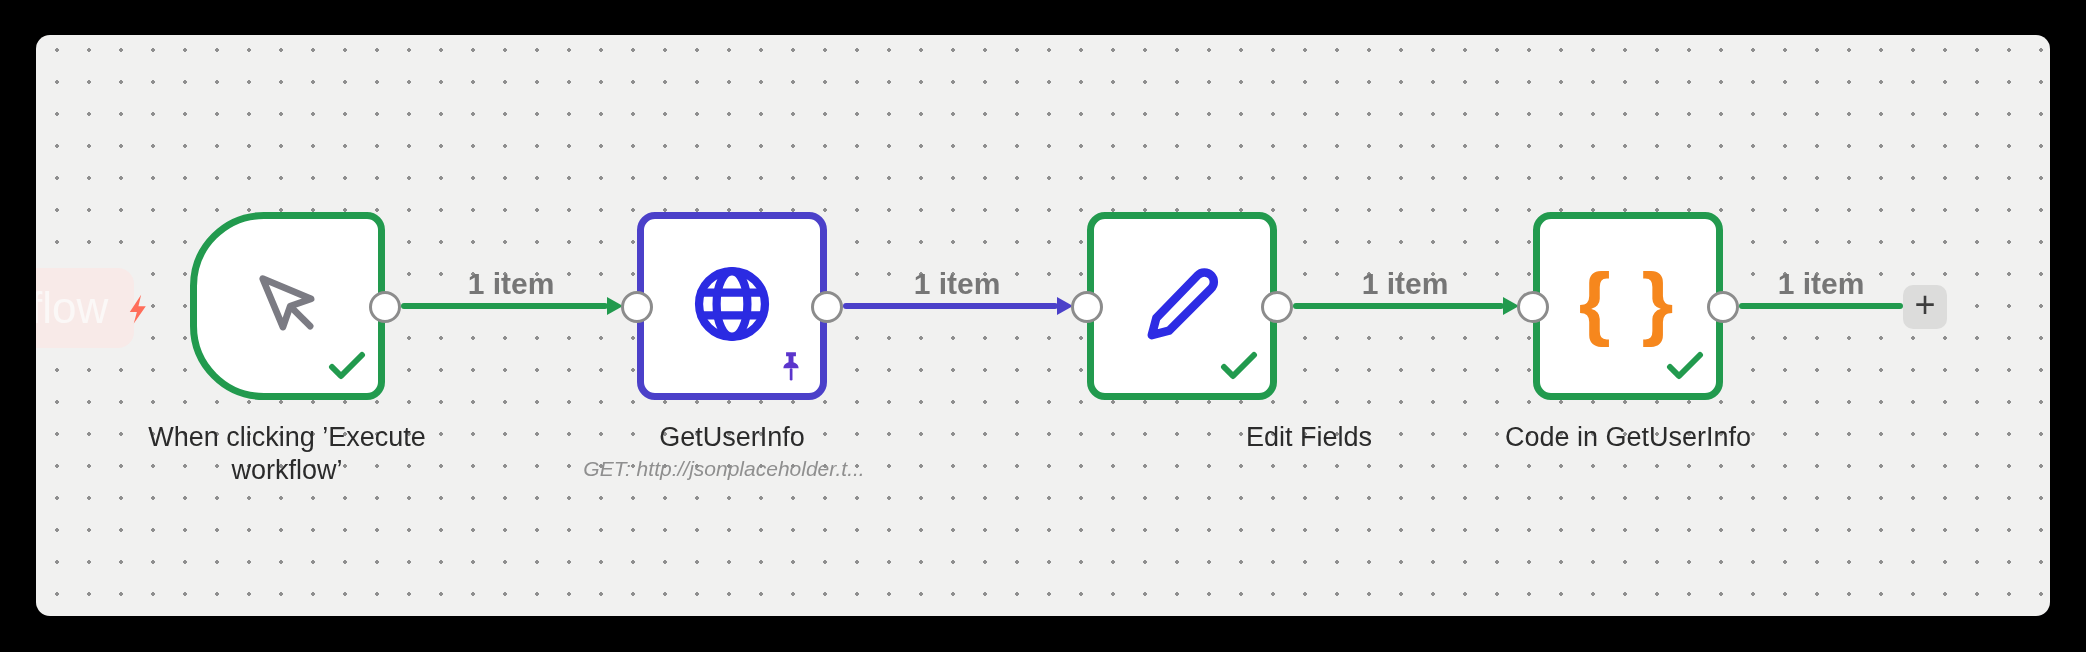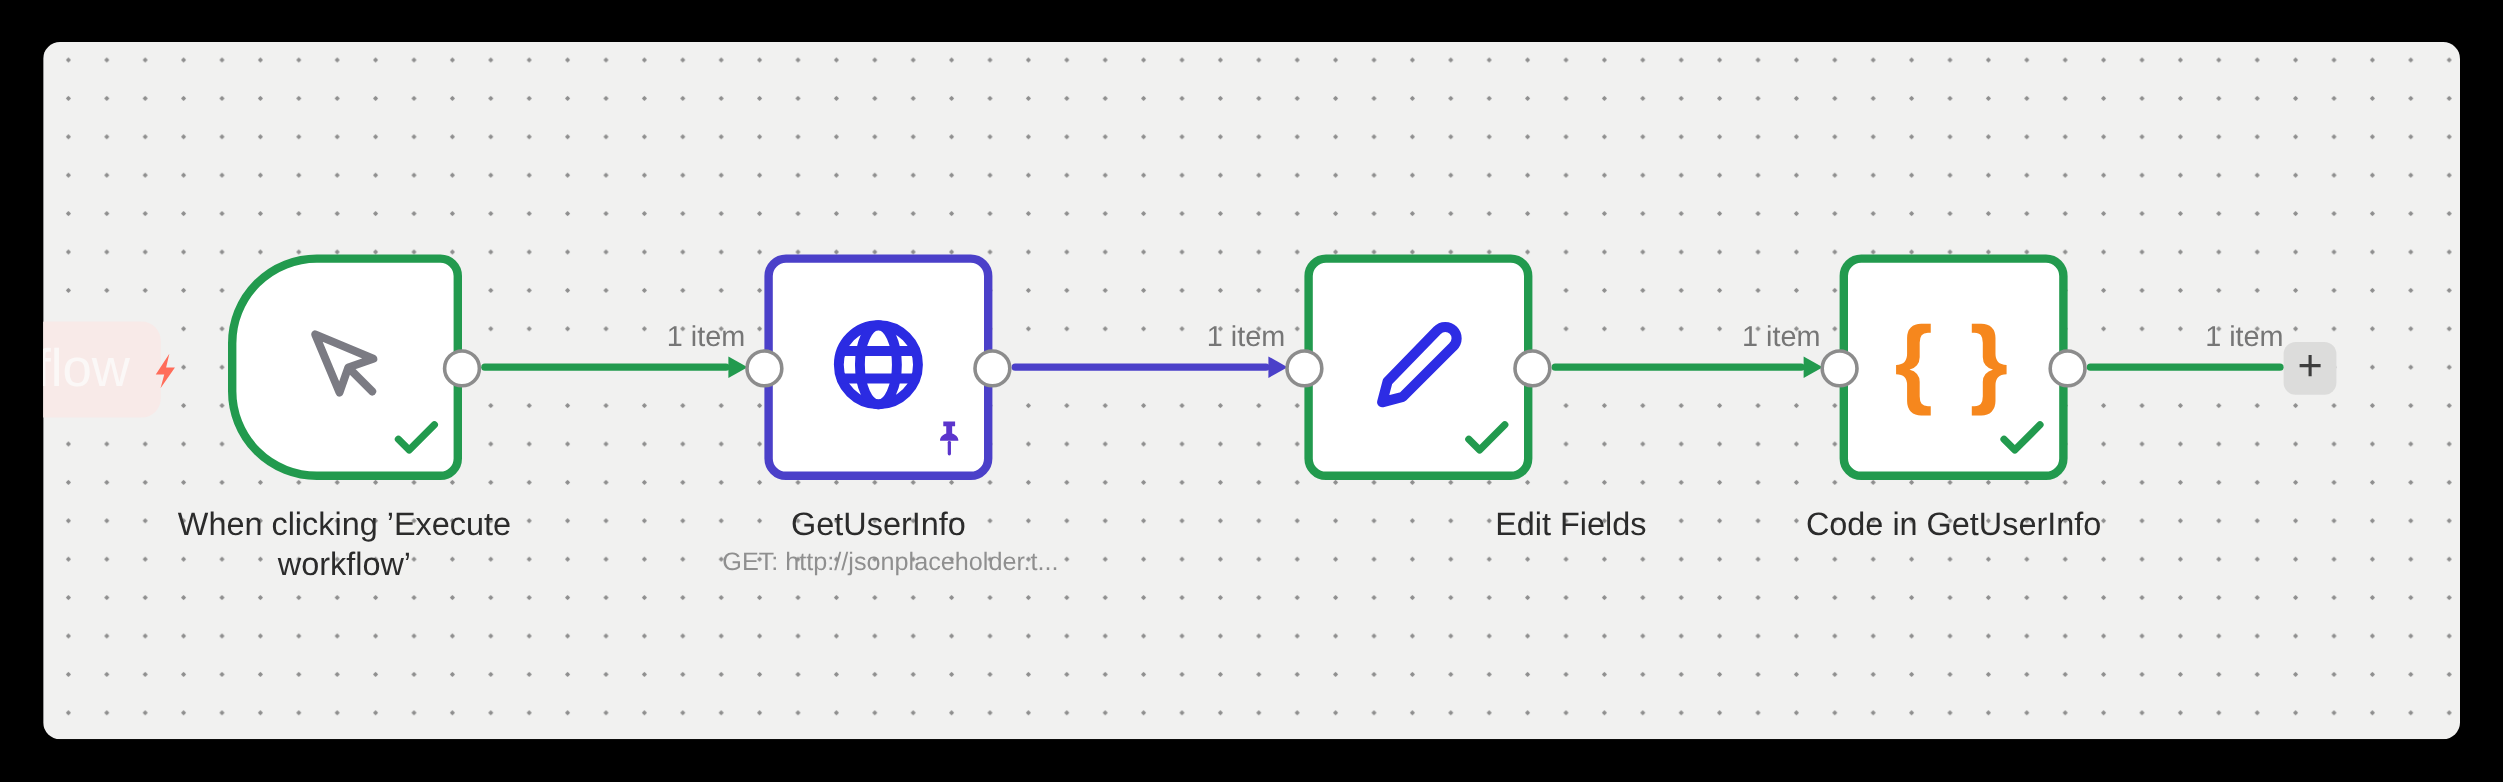--- a/index.html
+++ b/index.html
@@ -29,22 +29,22 @@
     background:#fff;border:3px solid #8c8c8c;border-radius:50%;z-index:5;
   }
   .conn{position:absolute;height:6px;z-index:1;}
   .conn-line{position:absolute;left:0;right:0;top:0;height:6px;border-radius:3px;}
   .conn-arrow{
     position:absolute;right:-2px;top:-6px;width:0;height:0;
     border-top:9px solid rgba(0,0,0,0);border-bottom:9px solid rgba(0,0,0,0);
     border-left:16px solid #229a4e;
   }
   .conn-label{
-    position:absolute;left:0;right:0;top:-36px;text-align:right;
-    font-size:24px;color:#767676;
+    position:absolute;left:0;right:0;top:-36px;text-align:center;
+    font-size:30px;color:#767676;font-weight:bold;
   }
   .nlabel{
     position:absolute;top:386px;transform:translateX(-50%);width:380px;
     text-align:center;font-size:27px;line-height:33px;
     color:#2b2b2b;font-weight:500;
   }
   .nsub{
     position:absolute;top:422px;transform:translateX(-50%);width:440px;
     text-align:center;font-size:21px;color:#8f8f8f;font-weight:400;
   }
@@ -165,17 +165,17 @@
     <div class="conn-label">1 item</div>
     <div class="conn-line" style="background:#229a4e;"></div>
   </div>
 
   <button class="add-btn">
     <span>+</span>
   </button>
 
   <div class="nlabel" style="left:251px;width:340px;">When clicking ’Execute workflow’</div>
   <div class="nlabel" style="left:696px;">GetUserInfo</div>
-  <div class="nsub" style="left:706px;">GET: http://jsonplaceholder.t...</div>
+  <div class="nsub" style="left:688px;font-style:italic;">GET: http://jsonplaceholder.t...</div>
   <div class="nlabel" style="left:1146px;text-align:right;">Edit Fields</div>
   <div class="nlabel" style="left:1592px;">Code in GetUserInfo</div>
 
 </div>
 
 </body></html>

